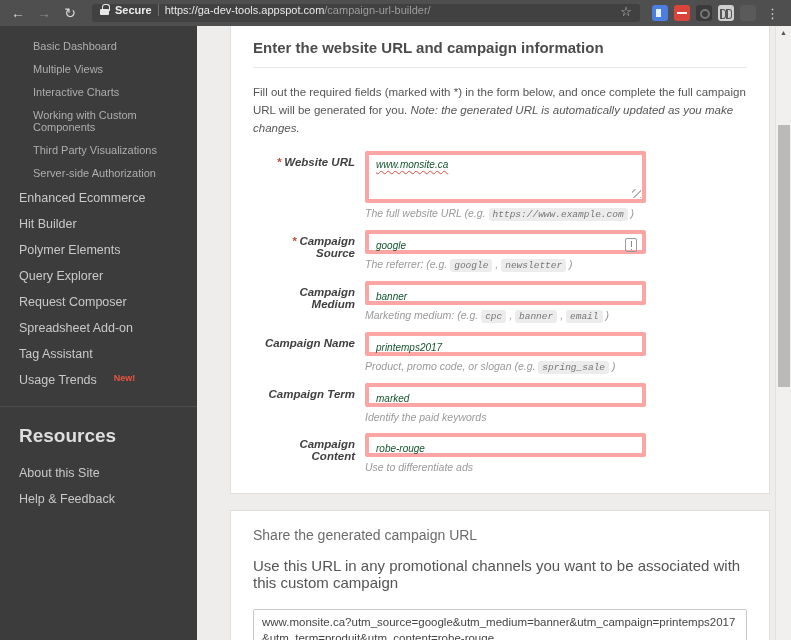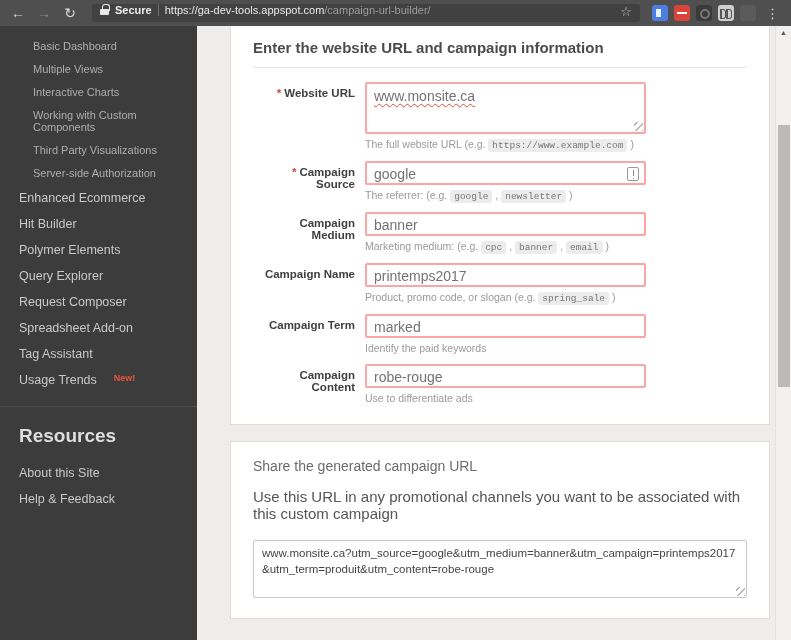--- a/index.html
+++ b/index.html
@@ -48,25 +48,25 @@
   .main { flex:1; position:relative; background:#efedeb; height:100%; overflow:hidden; }
   .content { position:absolute; left:33px; top:0; width:540px; }
   .card { background:#fff; border:1px solid #e0ddda; }
   .card1 { border-top:none; padding:10px 22px 10px 22px; }
   .card1 h1 { font-size:15px; font-weight:bold; color:#4c4c4c; padding-top:3px; }
   .card1 .rule { border-top:1px solid #e8e6e3; margin-top:11px; }
   .intro { margin-top:16px; font-size:11.5px; color:#555; line-height:1.55; }
   .intro .note { font-style:italic; }
 
   .form { margin-top:14px; }
-  .frow { display:flex; margin-bottom:10px; }
+  .frow { display:flex; margin-bottom:10px;font-style:italic; }
   .flabel { width:112px; flex:0 0 auto; text-align:right; padding:5px 10px 0 0; font-size:11.5px; font-weight:bold; color:#3f3f3f; }
   .req { color:#c7473a; margin-right:3px; }
   .fctrl { width:281px; }
-  .tbox { position:relative; border:2px solid #fca5a5; border-radius:2px; background:#fff; font-size:14px; color:#737373; padding:4px 7px; }
+  .tbox { position:relative; border:4px solid #fca5a5; border-radius:2px; background:#fff; font-size:10px; color:#14532d; padding:4px 7px; }
   .tbox.single { height:24px; line-height:15px; }
   .tbox.multi { height:52px; }
   .misspell { text-decoration:underline; text-decoration-style:wavy; text-decoration-color:#e04b3c; text-decoration-thickness:1px; text-underline-offset:2px; }
   .rsz { position:absolute; right:1px; bottom:1px; width:9px; height:9px;
     background:repeating-linear-gradient(135deg, transparent 0 2px, #b5b5b5 2px 3px, transparent 3px 5px); cursor:nwse-resize; }
   .fld-ico { position:absolute; right:5px; top:4px; width:12px; height:14px; border:1px solid #9a9a9a; border-radius:2px; }
   .fld-ico::before { content:""; position:absolute; left:4.5px; top:2px; width:1.5px; height:6px; background:#8a8a8a; }
   .fld-ico::after { content:""; position:absolute; left:4.5px; top:9.5px; width:1.5px; height:1.5px; background:#8a8a8a; }
   .helper { margin-top:4px; font-size:10.5px; color:#9a9a9a; }
   .chip { font-family:"Liberation Mono", monospace; font-size:9.5px; color:#777; background:#ececec; border-radius:3px; padding:1px 4px; }
@@ -131,20 +131,21 @@
         <div class="side-main">Help &amp; Feedback</div>
       </div>
   </nav>
 
   <main class="main">
     <div class="content">
 
       <section class="card card1">
         <h1>Enter the website URL and campaign information</h1>
         <div class="rule"></div>
+        <p class="intro"><span>Fill out the required fields (marked with *) in the form below, and once complete the full campaign URL will be generated for you. </span><span class="note">Note: the generated URL is automatically updated as you make changes.</span></p>
         <div class="form" id="form-rows">
   <div class="frow">
     <div class="flabel"><span class="req">*</span><span>Website URL</span></div>
     <div class="fctrl">
       <div class="tbox multi">
         <span class="misspell">www.monsite.ca</span>
         
         <span class="rsz"></span>
       </div>
       <div class="helper"><span>The full website URL (e.g. </span><code class="chip">https://www.example.com</code><span> )</span></div>

